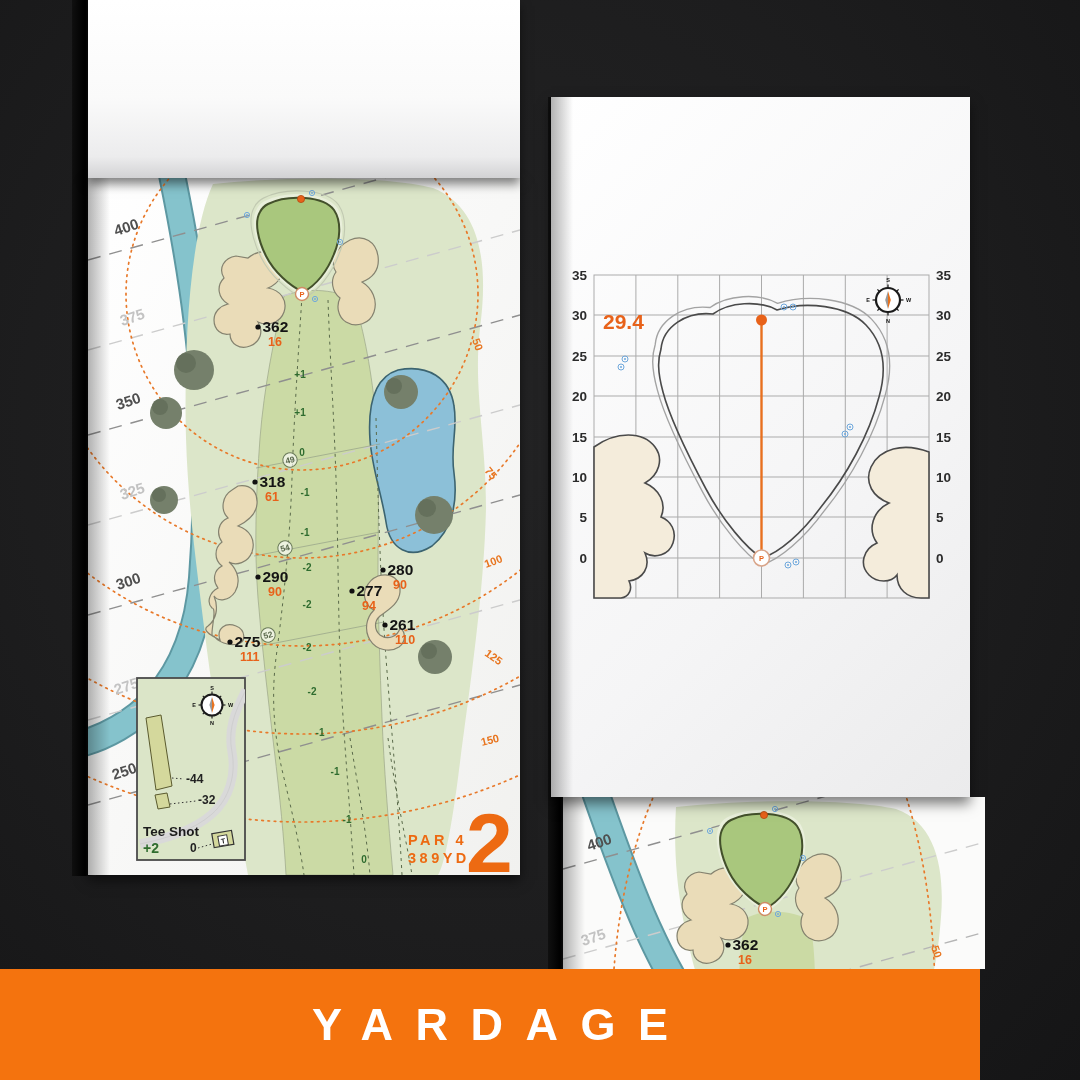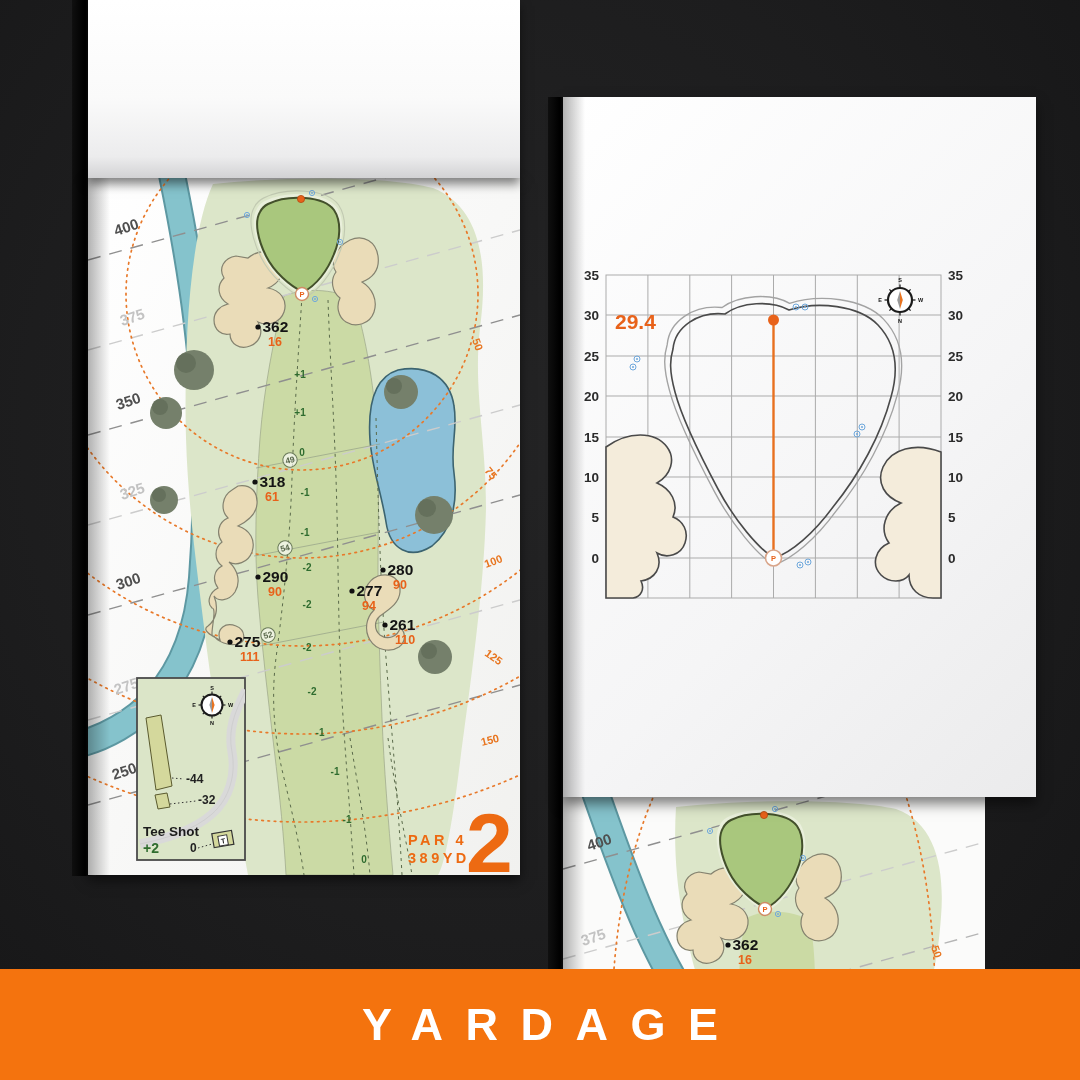--- a/index.html
+++ b/index.html
@@ -12,26 +12,26 @@
   .page::before{content:'';position:absolute;left:0;top:0;bottom:0;width:22px;
     background:linear-gradient(to right, rgba(0,0,0,0.30), rgba(0,0,0,0));pointer-events:none;z-index:5;}
   .spine{position:absolute;background:linear-gradient(to right,#101010,#000 55%,#262626 100%);}
   .blank-page{
     position:absolute;left:88px;top:0;width:432px;height:178px;z-index:4;
     background:linear-gradient(to bottom,#ffffff 0%,#fafafa 55%,#ececed 88%,#d2d2d4 100%);
     box-shadow:0 6px 10px rgba(0,0,0,0.5);
   }
   .left-map{left:88px;top:178px;width:432px;height:697px;z-index:2;
     box-shadow:0 5px 12px rgba(0,0,0,0.55);background:#fbfbfa;}
-  .right-top{left:563px;top:97px;width:473px;height:700px;z-index:4;
+  .right-top{left:551px;top:97px;width:419px;height:700px;z-index:4;
     background:linear-gradient(135deg,#ffffff 0%,#f5f5f6 60%,#ebebec 100%);
     box-shadow:0 7px 12px rgba(0,0,0,0.5);text-align:right;}
   .right-bottom{left:563px;top:797px;width:422px;height:172px;z-index:2;background:#fbfbfa;}
   .banner{
-    position:absolute;left:0;top:969px;width:1080px;height:111px;z-index:10;
+    position:absolute;left:0;top:969px;width:980px;height:111px;z-index:10;
     display:flex;align-items:center;justify-content:center;
     background:#F4730E;
   }
   .banner-text{
     color:#ffffff;font-size:45px;font-weight:700;letter-spacing:0.5em;padding-left:0.5em;
     font-family:"Liberation Sans", sans-serif;
   }
   svg{display:block;}
   svg text{font-family:"Liberation Sans", sans-serif;}
   .dist{font-size:15px;font-weight:700;fill:#4f4f4f;}

